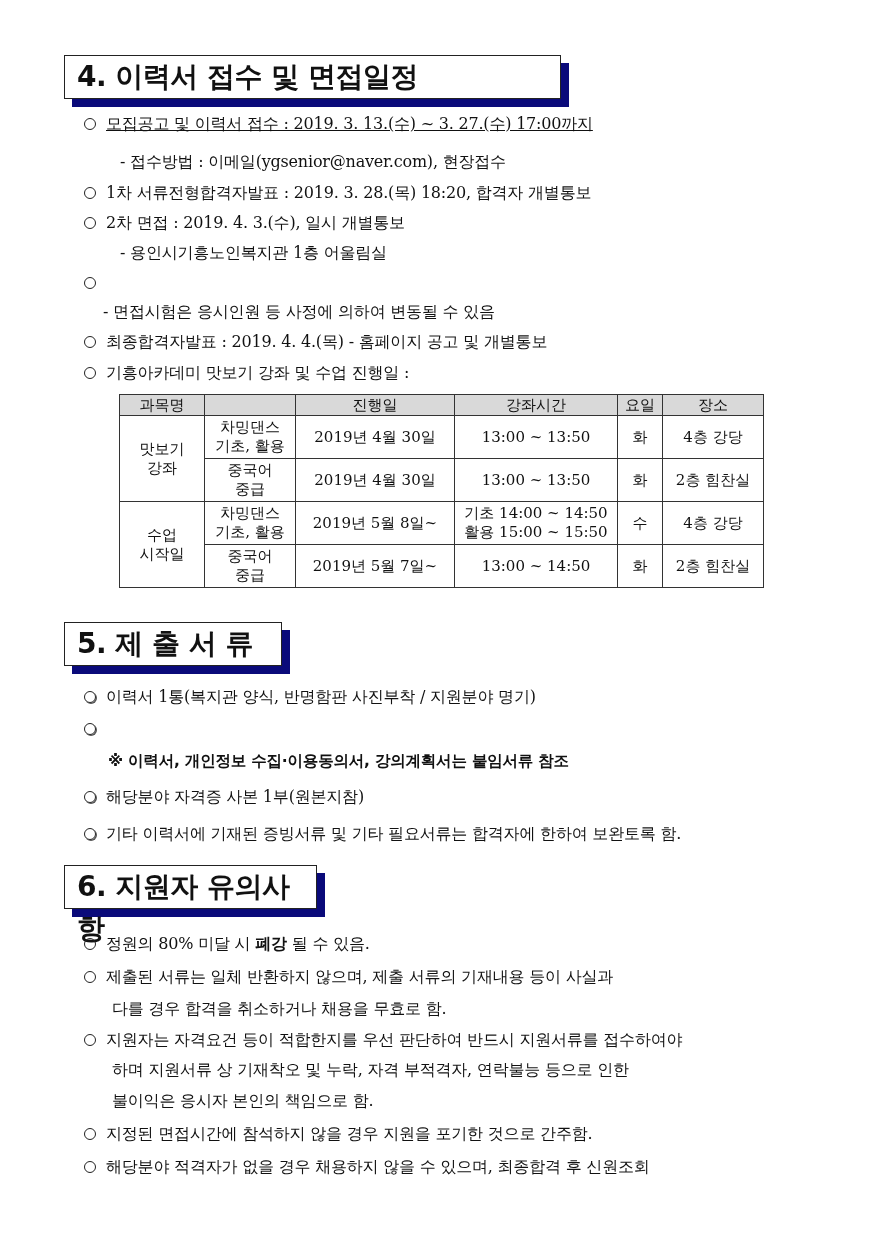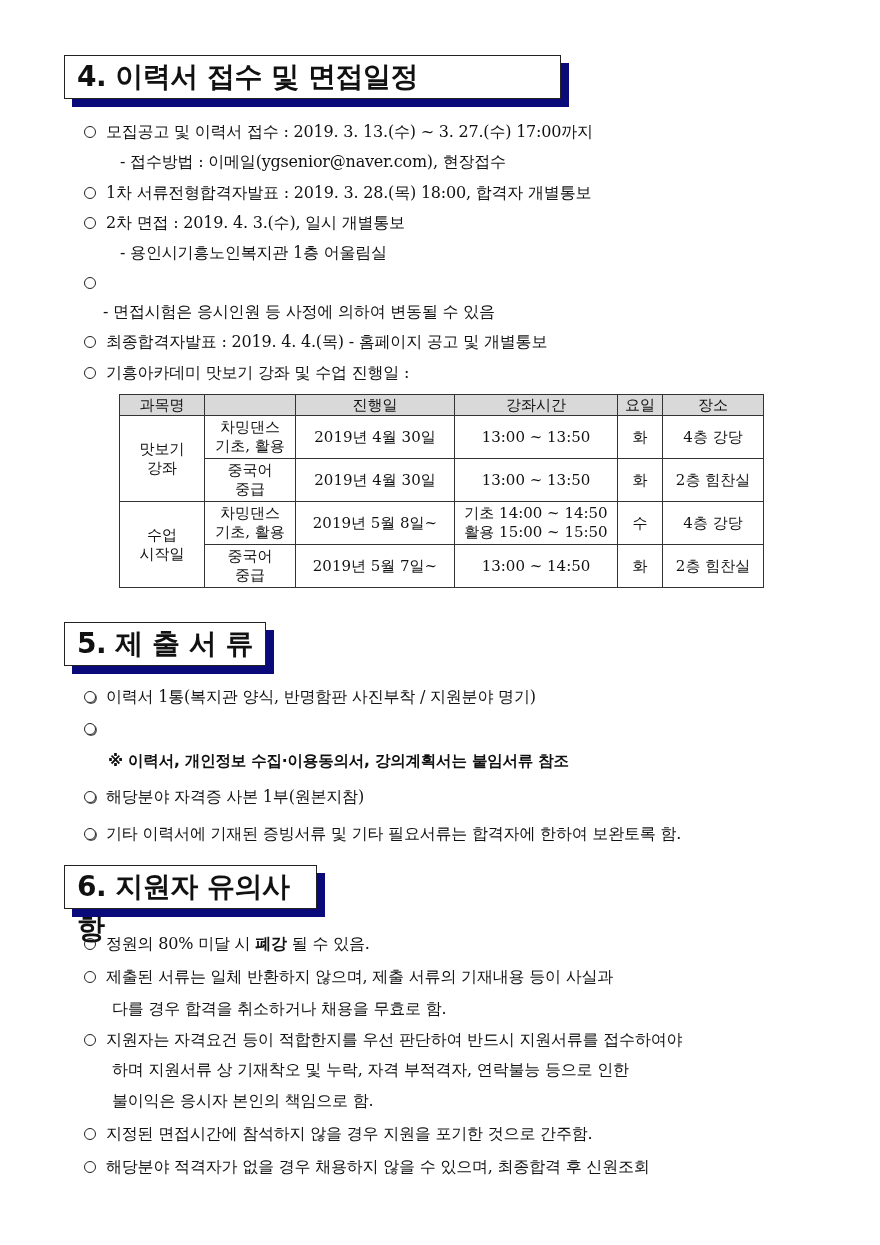--- a/index.html
+++ b/index.html
@@ -22,23 +22,23 @@
   .multi span { display:block; }
 </style>
 </head>
 <body>
 
 <div class="sec-head" style="left:64px; top:55px; width:497px;">
   <div class="shadow"></div>
   <div class="box">4. 이력서 접수 및 면접일정</div>
 </div>
 
-<div class="line" style="left:84px; top:122px;"><span class="bullet"></span><span>모집공고 및 이력서 접수 : 2019. 3. 13.(수) ~ 3. 27.(수) 17:00까지</span></div>
+<div class="line" style="left:84px; top:114px;text-decoration:underline;"><span class="bullet"></span><span>모집공고 및 이력서 접수 : 2019. 3. 13.(수) ~ 3. 27.(수) 17:00까지</span></div>
 <div class="line" style="left:120px; top:152px;"><span>- 접수방법 : 이메일(ygsenior@naver.com), 현장접수</span></div>
-<div class="line" style="left:84px; top:183px;"><span class="bullet"></span><span>1차 서류전형합격자발표 : 2019. 3. 28.(목) 18:00, 합격자 개별통보</span></div>
+<div class="line" style="left:84px; top:183px;"><span class="bullet"></span><span>1차 서류전형합격자발표 : 2019. 3. 28.(목) 18:20, 합격자 개별통보</span></div>
 <div class="line" style="left:84px; top:213px;"><span class="bullet"></span><span>2차 면접 : 2019. 4. 3.(수), 일시 개별통보</span></div>
 <div class="line" style="left:120px; top:243px;"><span>- 용인시기흥노인복지관 1층 어울림실</span></div>
 <div class="line" style="left:84px; top:273px;"><span class="bullet"></span></div>
 <div class="line" style="left:103px; top:302px;"><span>- 면접시험은 응시인원 등 사정에 의하여 변동될 수 있음</span></div>
 <div class="line" style="left:84px; top:332px;"><span class="bullet"></span><span>최종합격자발표 : 2019. 4. 4.(목) - 홈페이지 공고 및 개별통보</span></div>
 <div class="line" style="left:84px; top:363px;"><span class="bullet"></span><span>기흥아카데미 맛보기 강좌 및 수업 진행일 :</span></div>
 
 <table class="sched">
   <tbody>
       <tr>
@@ -96,21 +96,21 @@
           <span>중급</span>
         </td>
     <td>2019년 5월 7일~</td>
     <td>13:00 ~ 14:50</td>
     <td>화</td>
     <td>2층 힘찬실</td>
   </tr>
 </tbody>
   </table>
 
-<div class="sec-head" style="left:64px; top:622px; width:202px;">
+<div class="sec-head" style="left:64px; top:622px; width:218px;">
   <div class="shadow"></div>
   <div class="box">5. 제 출 서 류</div>
 </div>
 
 <div class="line" style="left:84px; top:687px;"><span class="bullet shadowed"></span><span>이력서 1통(복지관 양식, 반명함판 사진부착 / 지원분야 명기)</span></div>
 <div class="line" style="left:84px; top:719px;"><span class="bullet shadowed"></span></div>
 <div class="line bold" style="left:108px; top:751px; font-family:'DejaVu Sans','Liberation Sans',sans-serif; font-size:15.5px;"><span>※ 이력서, 개인정보 수집·이용동의서, 강의계획서는 붙임서류 참조</span></div>
 <div class="line" style="left:84px; top:787px;"><span class="bullet shadowed"></span><span>해당분야 자격증 사본 1부(원본지참)</span></div>
 <div class="line" style="left:84px; top:824px;"><span class="bullet shadowed"></span><span>기타 이력서에 기재된 증빙서류 및 기타 필요서류는 합격자에 한하여 보완토록 함.</span></div>
 

